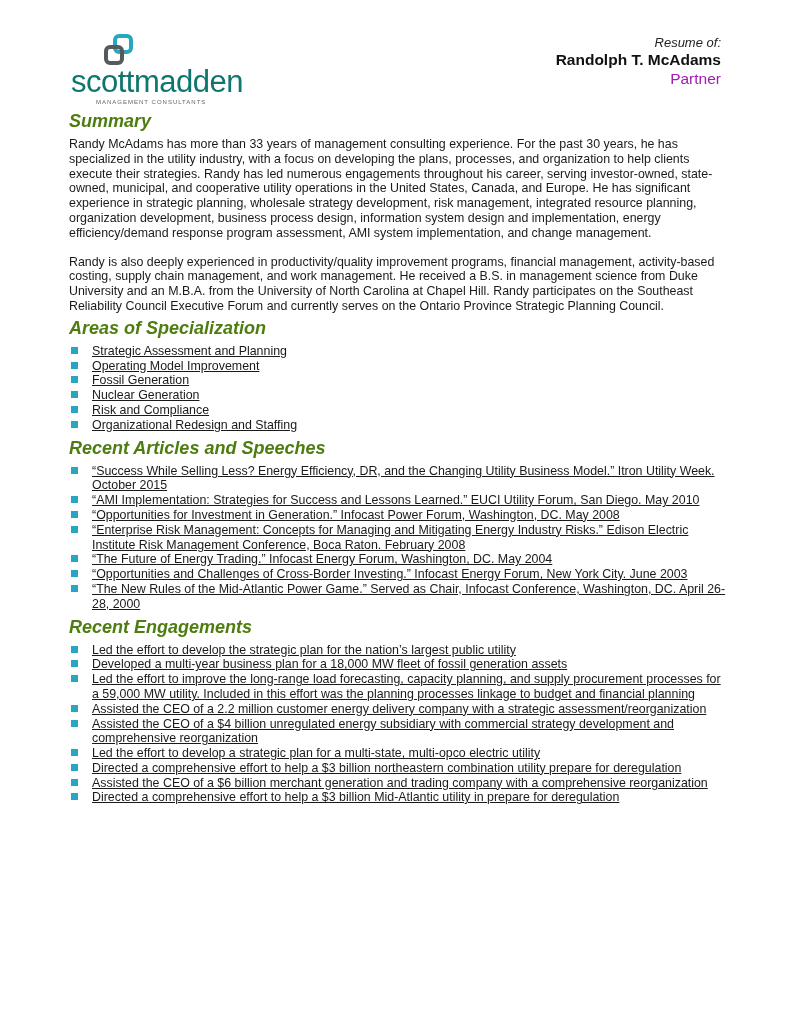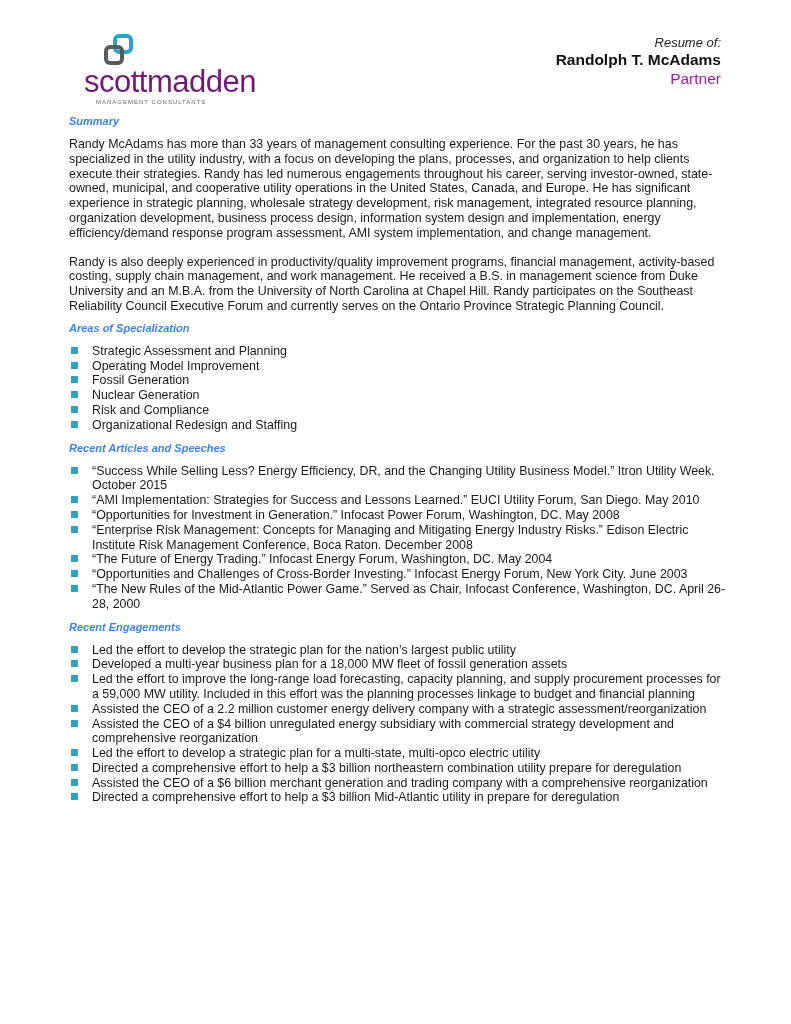--- a/index.html
+++ b/index.html
@@ -1,30 +1,30 @@
 <!DOCTYPE html>
 <html><head>
 <meta charset="utf-8">
 <style>
   html, body { margin: 0; padding: 0; background: #ffffff; }
   body { width: 791px; height: 1024px; position: relative; overflow: hidden;
          font-family: "Liberation Sans", sans-serif; color: #1a1a1a; }
   .logo { position: absolute; left: 68px; top: 32px; width: 160px; height: 70px; }
   .logo-mark { position: absolute; left: 33px; top: 2px; width: 40px; height: 36px; }
-  .logo-word { position: absolute; left: 16px; top: 34px; font-size: 31px; color: #701a75; letter-spacing: -0.5px; line-height: 32px; }
+  .logo-word { position: absolute; left: 3px; top: 34px; font-size: 31px; color: #0f766e; letter-spacing: -0.5px; line-height: 32px; }
   .logo-sub { position: absolute; left: 28px; top: 66px; font-size: 6px; color: #666; letter-spacing: 1px; line-height: 8px; }
   .header-right { position: absolute; right: 70px; top: 35px; text-align: right; margin-left: 45px; }
   .resume-of { font-style: italic; font-size: 13px; color: #222; line-height: 15px; }
   .name { font-weight: bold; font-size: 15.5px; line-height: 19px; color: #111; }
   .title { font-weight: normal; font-size: 15.5px; line-height: 19px; color: #a21caf; }
   .content { position: absolute; left: 69px; top: 114px; width: 660px; }
-  .section-heading { font-style: italic; font-weight: bold; font-size: 11px; color: #3b82f6; margin: 0 0 8px 0; line-height: 15px; }
+  .section-heading { font-style: italic; font-weight: bold; font-size: 18px; color: #4d7c0f; margin: 0 0 8px 0; line-height: 15px; }
   p.body-text { font-size: 12.4px; line-height: 14.8px; margin: 0 0 14px 0; color: #1a1a1a; }
   ul.bullets { list-style: none; margin: 0 0 8px 0; padding: 0; }
-  ul.bullets li { position: relative; padding-left: 23px; font-size: 12.4px; line-height: 14.8px; color: #1a1a1a; }
+  ul.bullets li { position: relative; padding-left: 23px; font-size: 12.4px; line-height: 14.8px; color: #1a1a1a; text-decoration: underline; }
   ul.bullets li .bullet { position: absolute; left: 2px; top: 3px; width: 7px; height: 7px; background: #27a6c2; }
   .spec li { font-size: 12.6px; }
 </style>
 </head>
 <body>
 
 <div class="logo">
   <svg class="logo-mark" viewBox="0 0 40 36">
     <rect x="14" y="2" width="16" height="16" rx="4" ry="4" fill="none" stroke="#27a6c2" stroke-width="4"></rect>
     <rect x="5" y="13" width="16" height="16" rx="4" ry="4" fill="none" stroke="#555a5e" stroke-width="4"></rect>
@@ -58,21 +58,21 @@
       <li><span class="bullet"></span><span>Organizational Redesign and Staffing</span></li>
     </ul>
   </section>
 
   <section>
     <h3 class="section-heading">Recent Articles and Speeches</h3>
     <ul class="bullets">
       <li><span class="bullet"></span><span>“Success While Selling Less? Energy Efficiency, DR, and the Changing Utility Business Model.” Itron Utility Week. October 2015</span></li>
       <li><span class="bullet"></span><span>“AMI Implementation: Strategies for Success and Lessons Learned.” EUCI Utility Forum, San Diego. May 2010</span></li>
       <li><span class="bullet"></span><span>“Opportunities for Investment in Generation.” Infocast Power Forum, Washington, DC. May 2008</span></li>
-      <li><span class="bullet"></span><span>“Enterprise Risk Management: Concepts for Managing and Mitigating Energy Industry Risks.” Edison Electric Institute Risk Management Conference, Boca Raton. December 2008</span></li>
+      <li><span class="bullet"></span><span>“Enterprise Risk Management: Concepts for Managing and Mitigating Energy Industry Risks.” Edison Electric Institute Risk Management Conference, Boca Raton. February 2008</span></li>
       <li><span class="bullet"></span><span>“The Future of Energy Trading.” Infocast Energy Forum, Washington, DC. May 2004</span></li>
       <li><span class="bullet"></span><span>“Opportunities and Challenges of Cross-Border Investing.” Infocast Energy Forum, New York City. June 2003</span></li>
       <li><span class="bullet"></span></li>
       <li><span class="bullet"></span><span>“The New Rules of the Mid-Atlantic Power Game.” Served as Chair, Infocast Conference, Washington, DC. April 26-28, 2000</span></li>
     </ul>
   </section>
 
   <section>
     <h3 class="section-heading">Recent Engagements</h3>
     <ul class="bullets">

